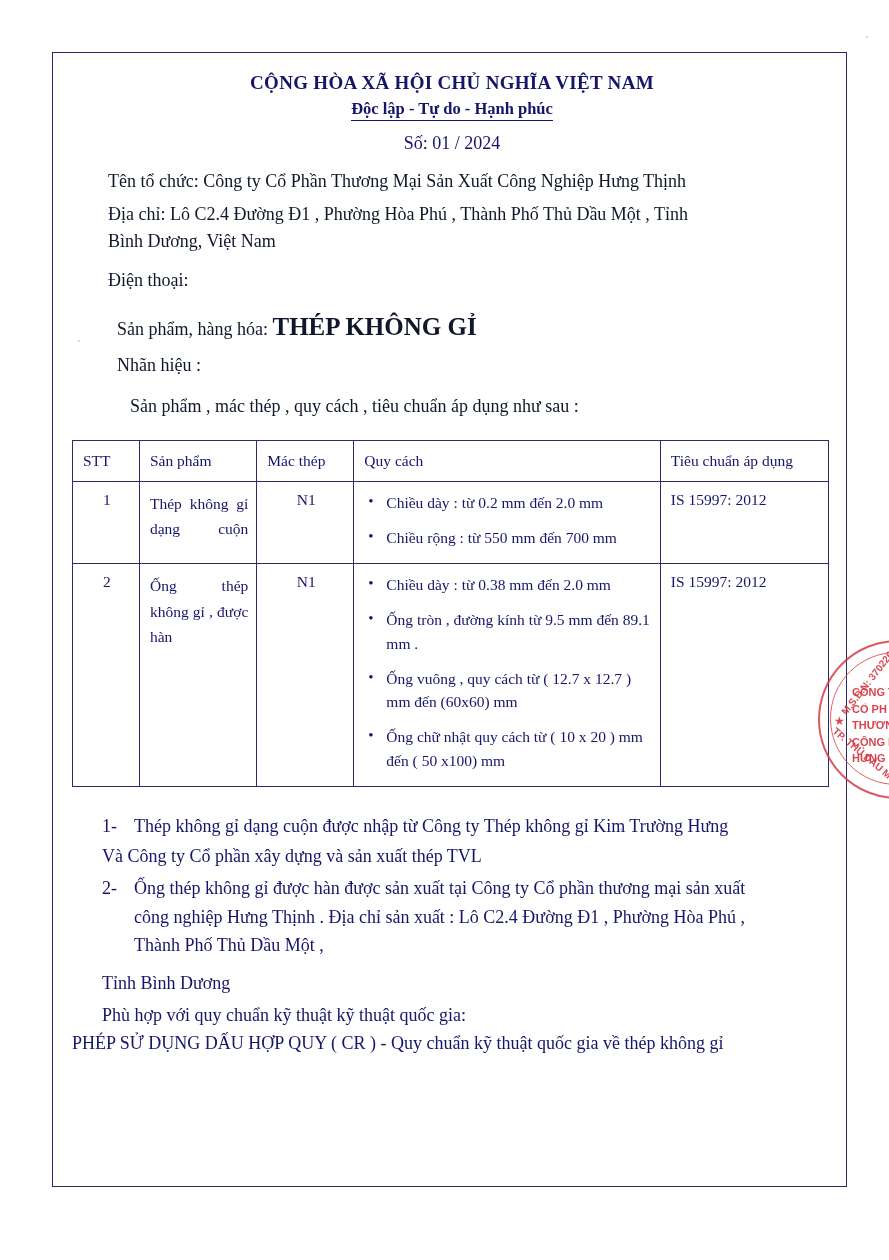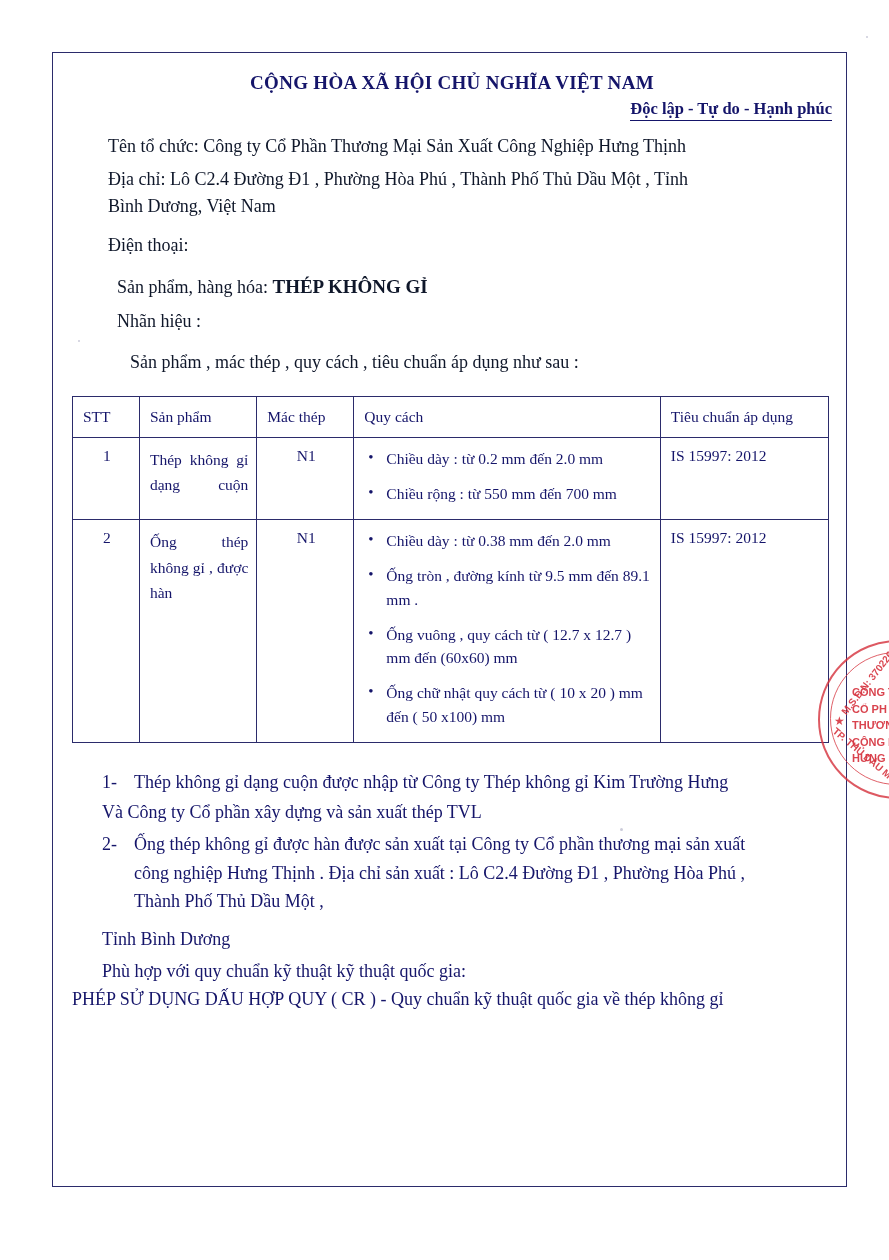--- a/index.html
+++ b/index.html
@@ -38,21 +38,21 @@
   }
   .nat-title {
     text-align: center;
     font-weight: bold;
     font-size: 19px;
     letter-spacing: 0.3px;
     color: #15156a;
     margin-top: 4px;
   }
   .nat-sub {
-    text-align: right;
+    text-align: center;
     font-weight: bold;
     font-size: 16.5px;
     color: #15156a;
     margin-top: 5px;
   }
   .nat-sub span {
     border-bottom: 1.4px solid #15156a;
     padding-bottom: 2px;
   }
   .main-title {
@@ -73,21 +73,21 @@
     font-size: 18px;
     color: #0f172a;
     margin-top: 14px;
     line-height: 1.5;
   }
   .indent1 { padding-left: 36px; }
   .indent2 { padding-left: 45px; }
   .indent3 { padding-left: 58px; }
   .prod-name {
     font-weight: bold;
-    font-size: 19px;
+    font-size: 25px;
   }
 
   table.spec {
     margin-top: 20px;
     border-collapse: collapse;
     width: 757px;
     font-size: 15.5px;
     color: #15156a;
   }
   table.spec th, table.spec td {
@@ -242,20 +242,21 @@
 
 <div class="page">
 
   <div class="doc-border"></div>
 
   <div class="content">
 
     <div class="nat-title">CỘNG HÒA XÃ HỘI CHỦ NGHĨA VIỆT NAM</div>
     <div class="nat-sub"><span>Độc lập - Tự do - Hạnh phúc</span></div>
 
+    <div class="doc-no">Số: 01 / 2024</div>
 
     <div class="para indent1">Tên tổ chức: Công ty Cổ Phần Thương Mại Sản Xuất Công Nghiệp Hưng Thịnh</div>
     <div class="para indent1" style="margin-top:6px">Địa chỉ: Lô C2.4 Đường Đ1 , Phường Hòa Phú , Thành Phố Thủ Dầu Một , Tỉnh</div>
     <div class="para indent1" style="margin-top:0">Bình Dương, Việt Nam</div>
 
     <div class="para indent1" style="margin-top:12px">Điện thoại:</div>
 
     <div class="para indent2" style="margin-top:14px">
       <span>Sản phẩm, hàng hóa:</span>
       <span class="prod-name">THÉP KHÔNG GỈ</span>

